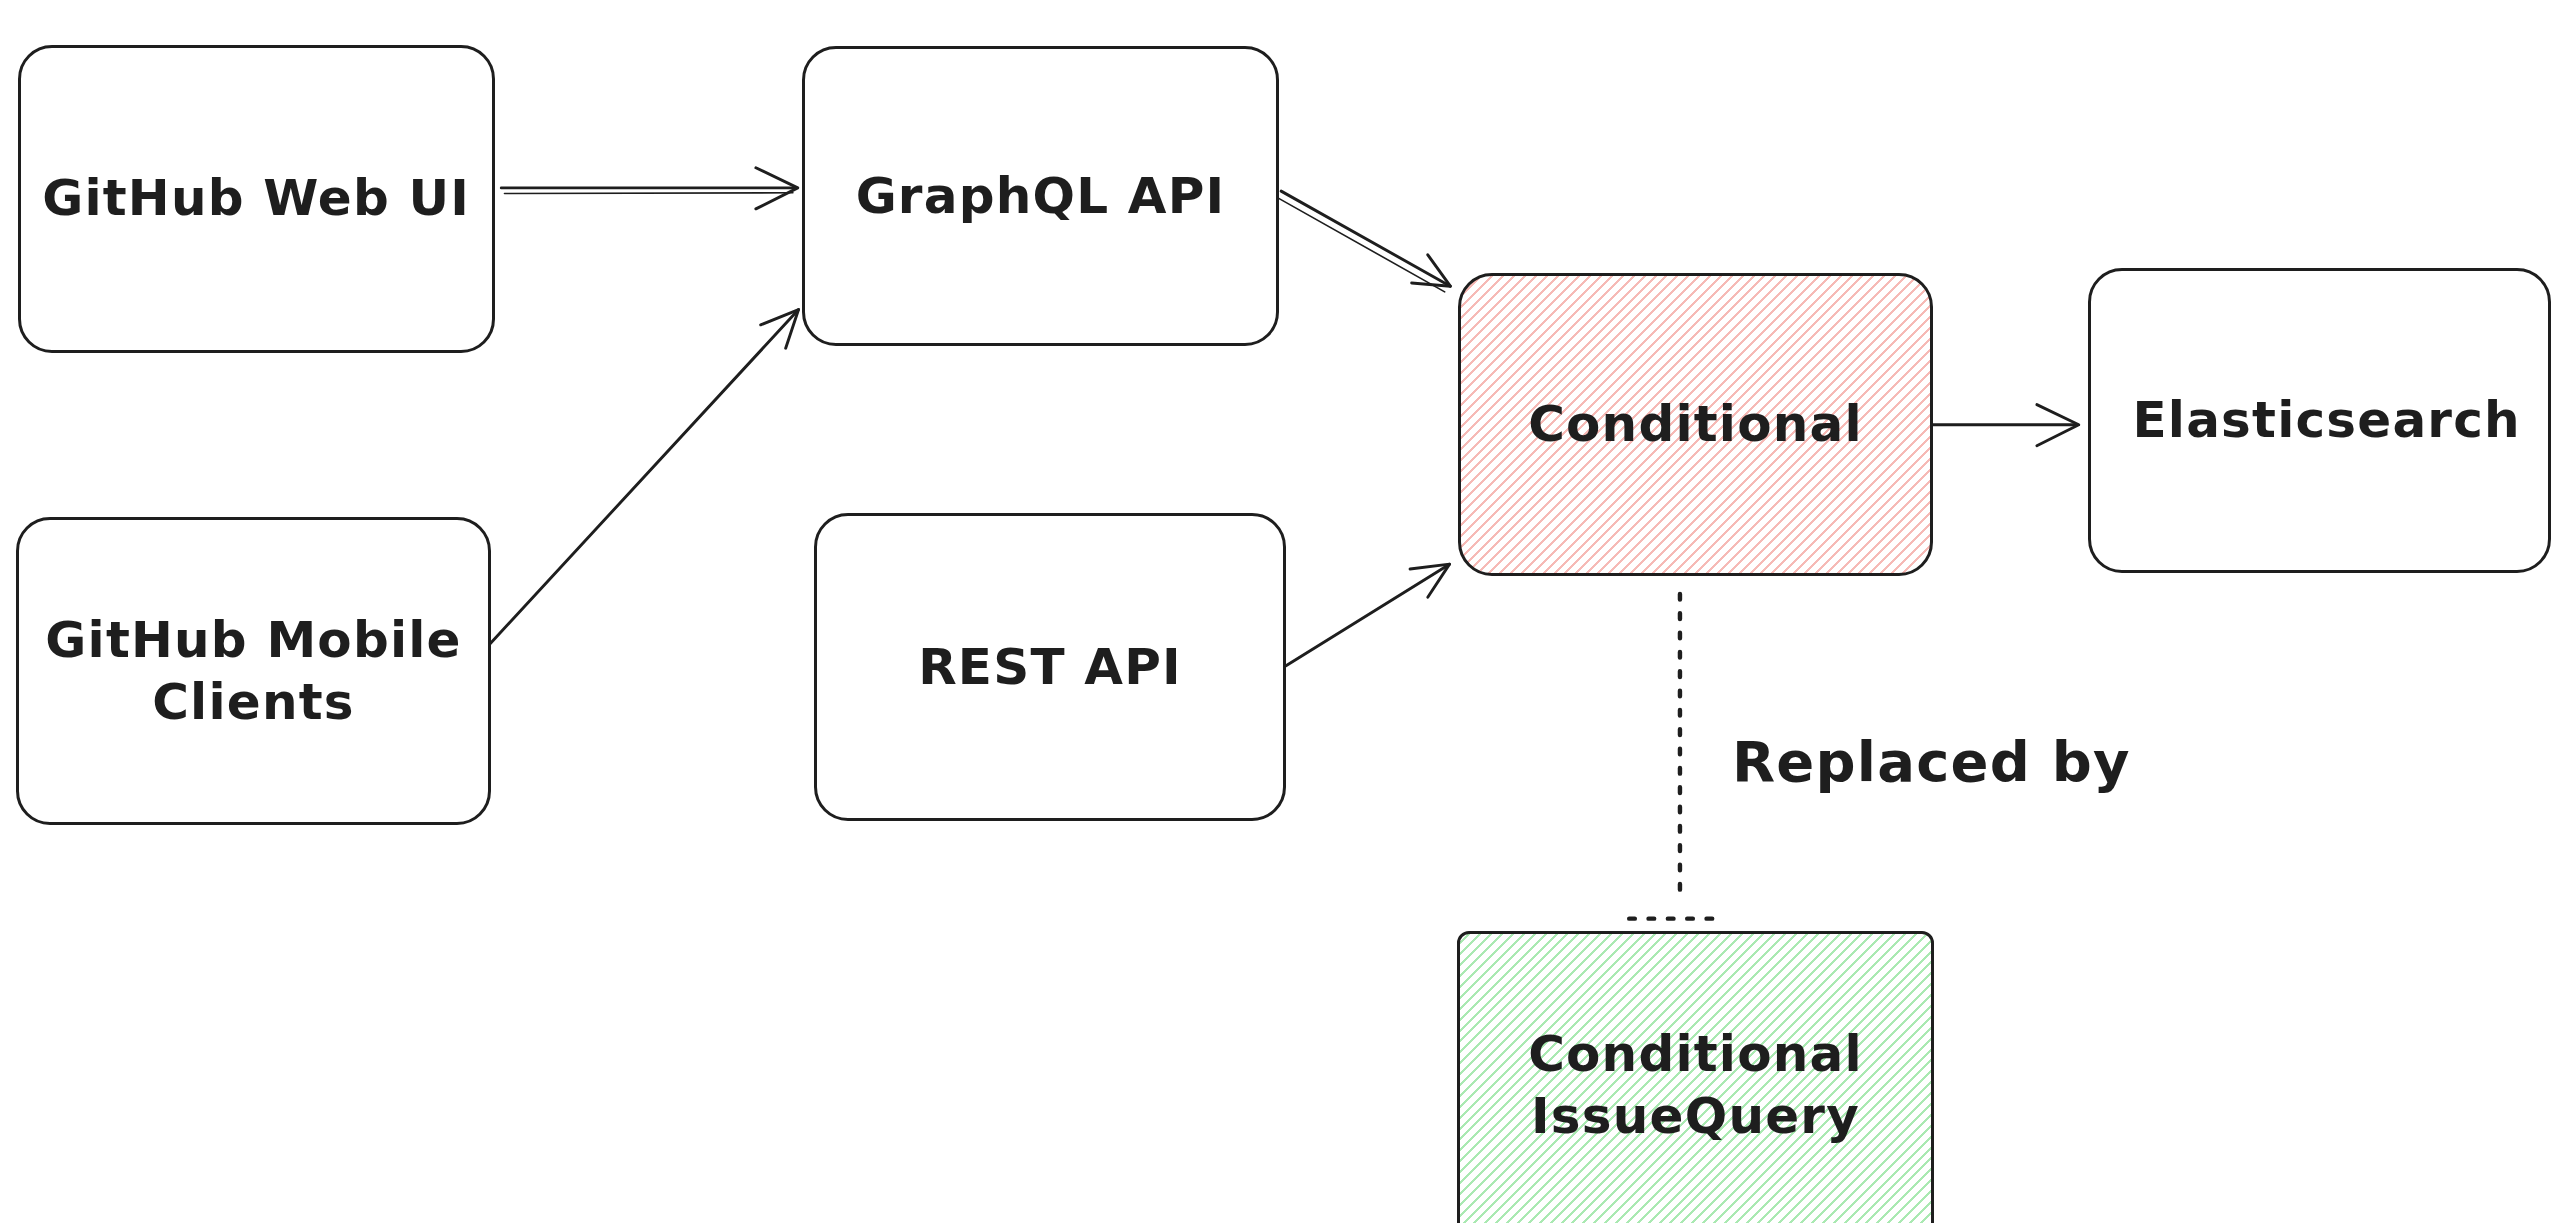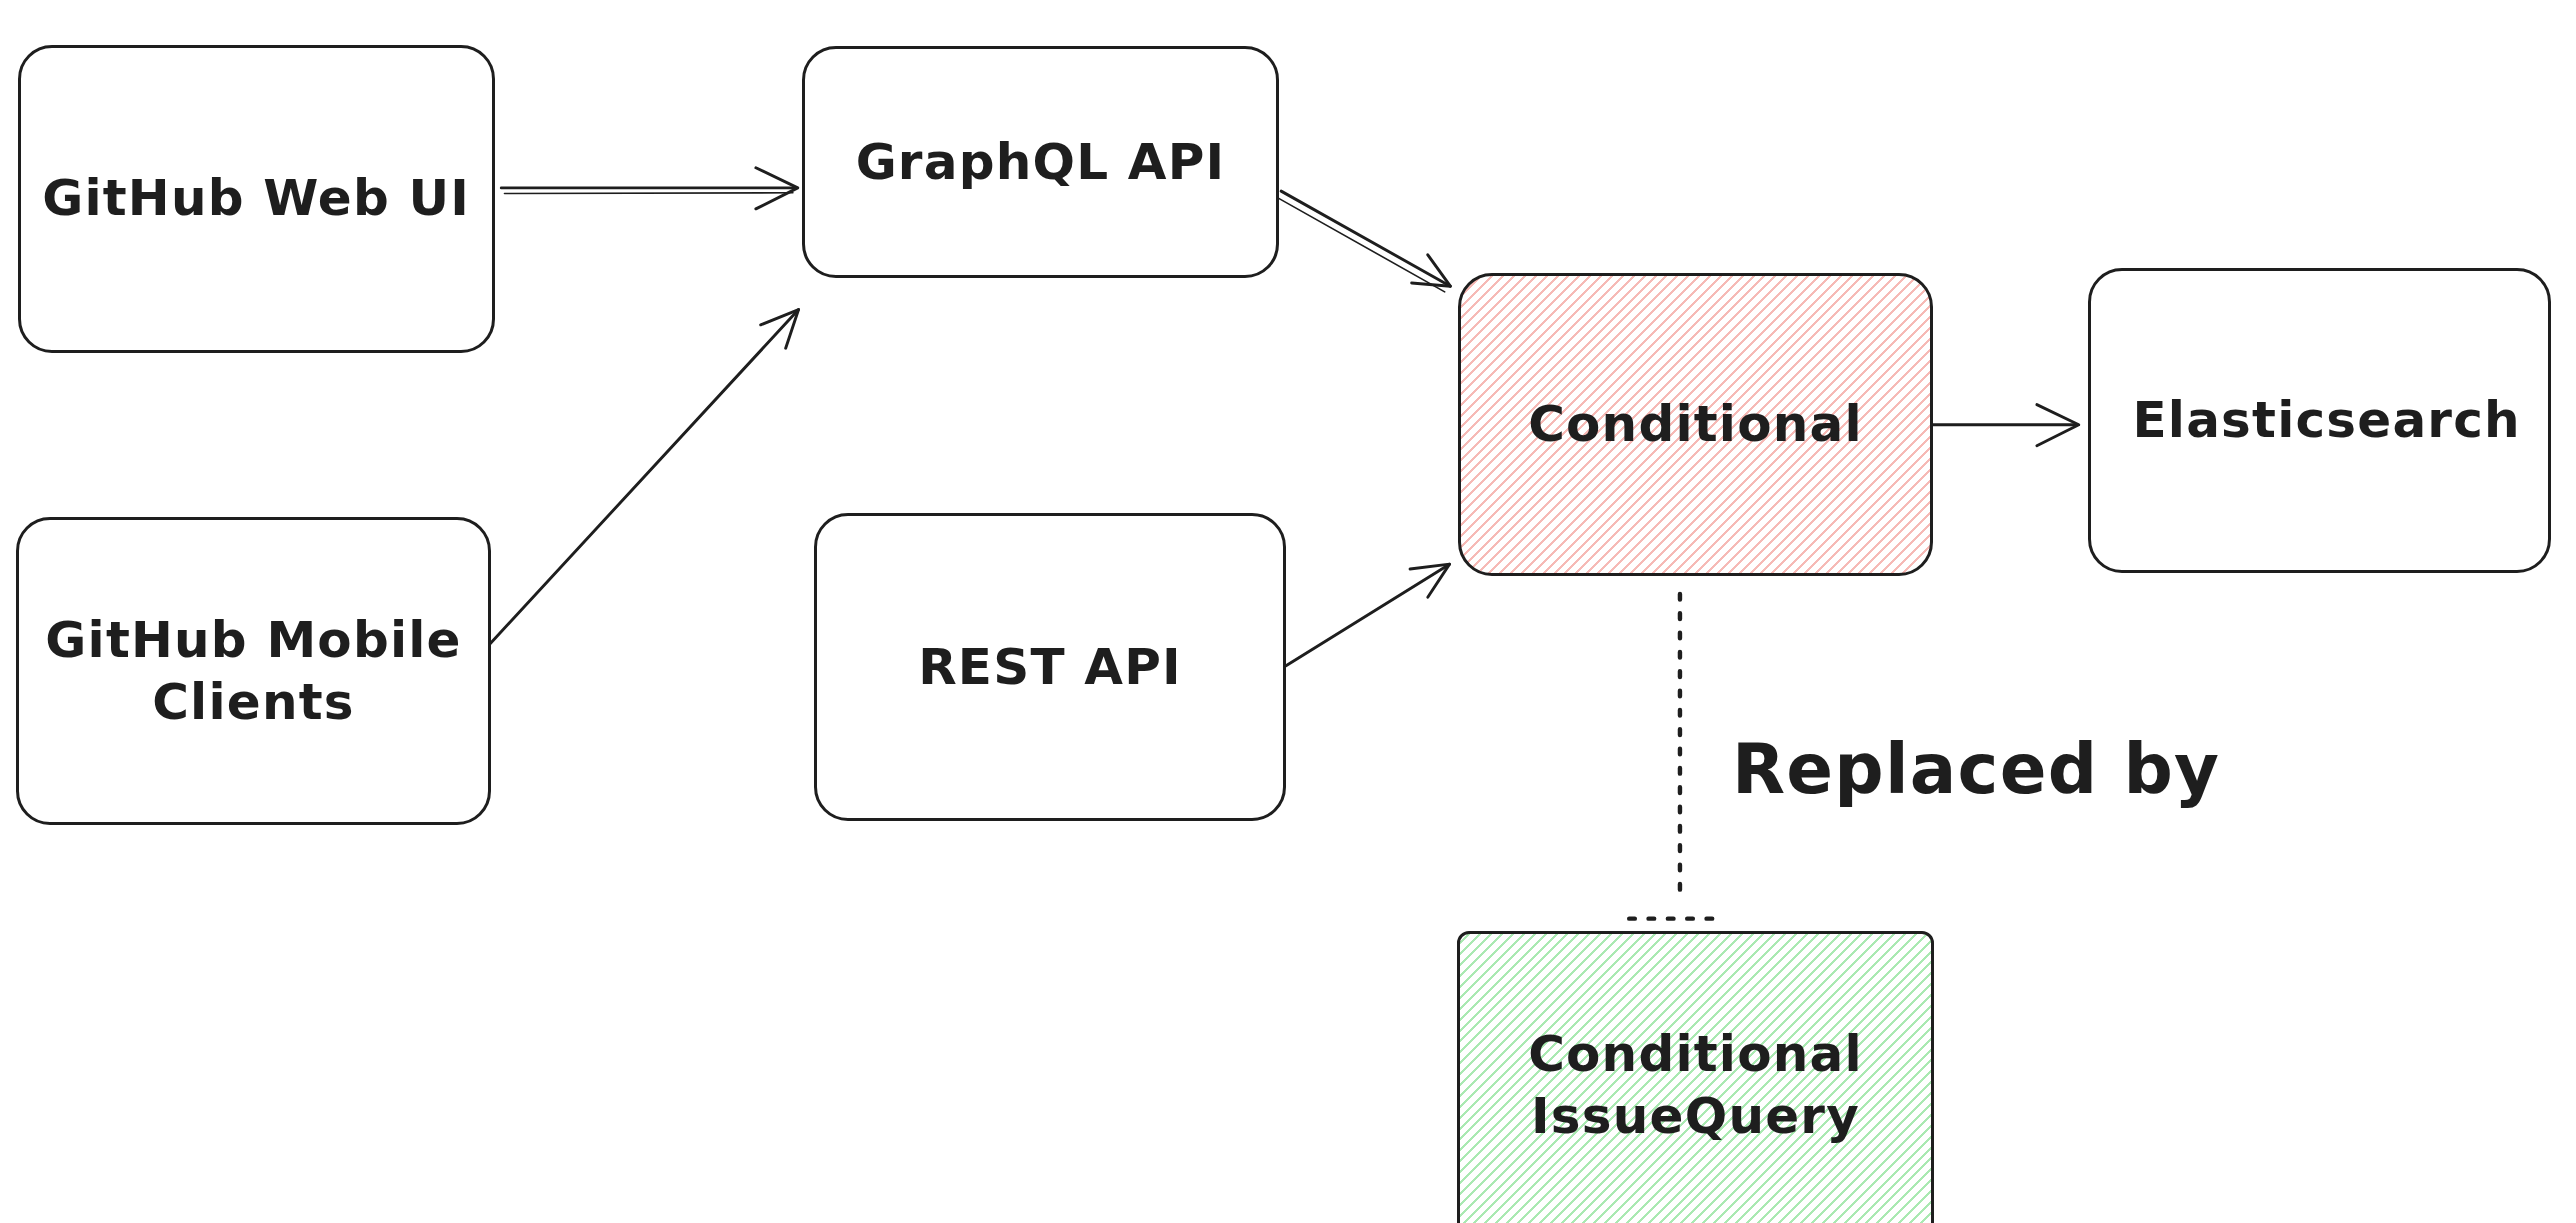--- a/index.html
+++ b/index.html
@@ -28,21 +28,21 @@
     background:#ffffff;
     display:flex; align-items:center; justify-content:center;
     text-align:center;
     font-size:50px; font-weight:bold; letter-spacing:1.2px;
     line-height:1.25;
     padding:0 9.7px;
     box-sizing:border-box;
   }
   .edge-label {
     position:absolute;
-    font-size:69px; font-weight:bold; letter-spacing:1.2px;
+    font-size:56px; font-weight:bold; letter-spacing:1.2px;
     white-space:nowrap;
   }
 </style>
 </head>
 <body>
 
 <div class="canvas">
 
   <svg class="edges-layer" viewBox="0 0 3197 1518" xmlns="http://www.w3.org/2000/svg">
 
@@ -80,21 +80,21 @@
   </svg>
 
   <div class="node" style="left:17.7px;  top:14.5px;   width:477px; height:308px;">
     <span>GitHub Web UI</span>
   </div>
 
   <div class="node" style="left:16px;  top:487px;  width:475px; height:308px;">
     <span>GitHub Mobile Clients</span>
   </div>
 
-  <div class="node" style="left:802px; top:16px;   width:477px; height:232px;">
+  <div class="node" style="left:802px; top:16px;   width:477px; height:300px;">
     <span>GraphQL API</span>
   </div>
 
   <div class="node" style="left:814px;top:483px;  width:472px; height:308px;">
     <span>REST API</span>
   </div>
 
   <div class="node" style="left: 1458px; top: 243px; width: 475px; height: 303px; background: repeating-linear-gradient(135deg, rgb(255, 255, 255) 0px, rgb(255, 255, 255) 5.6px, rgb(246, 186, 182) 5.6px, rgb(246, 186, 182) 7.7px);">
     <span>Conditional</span>
   </div>

